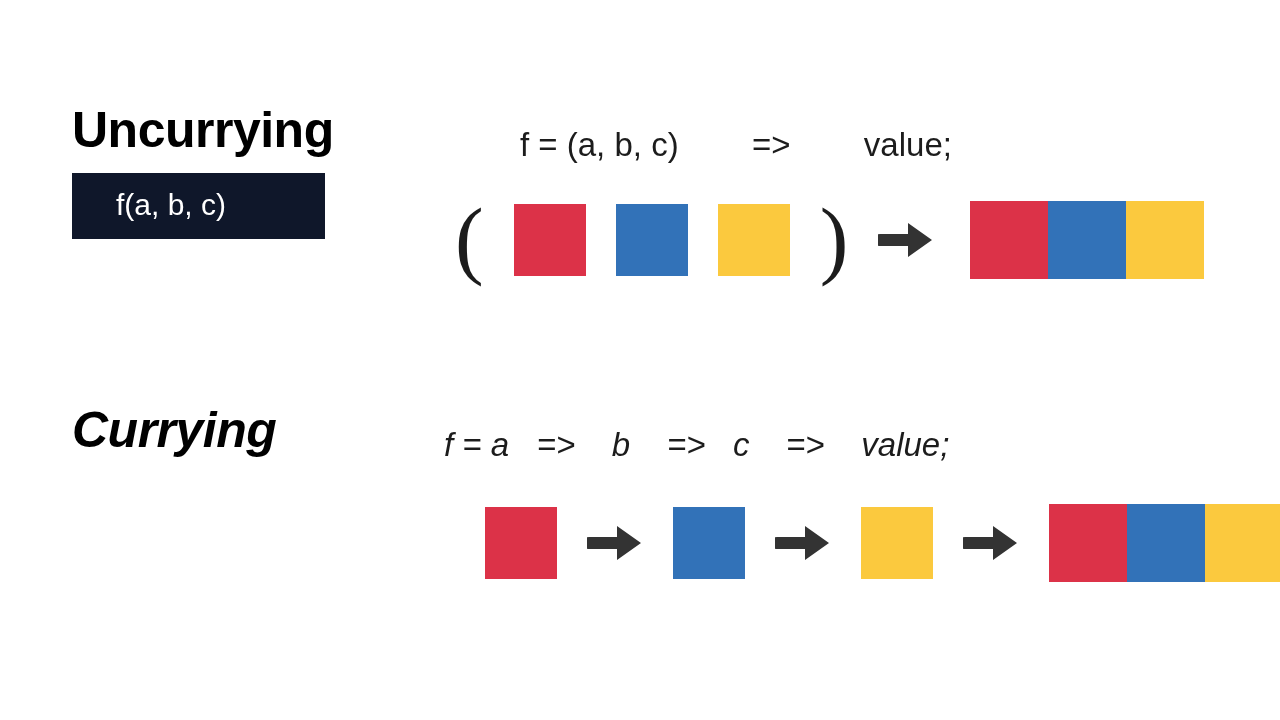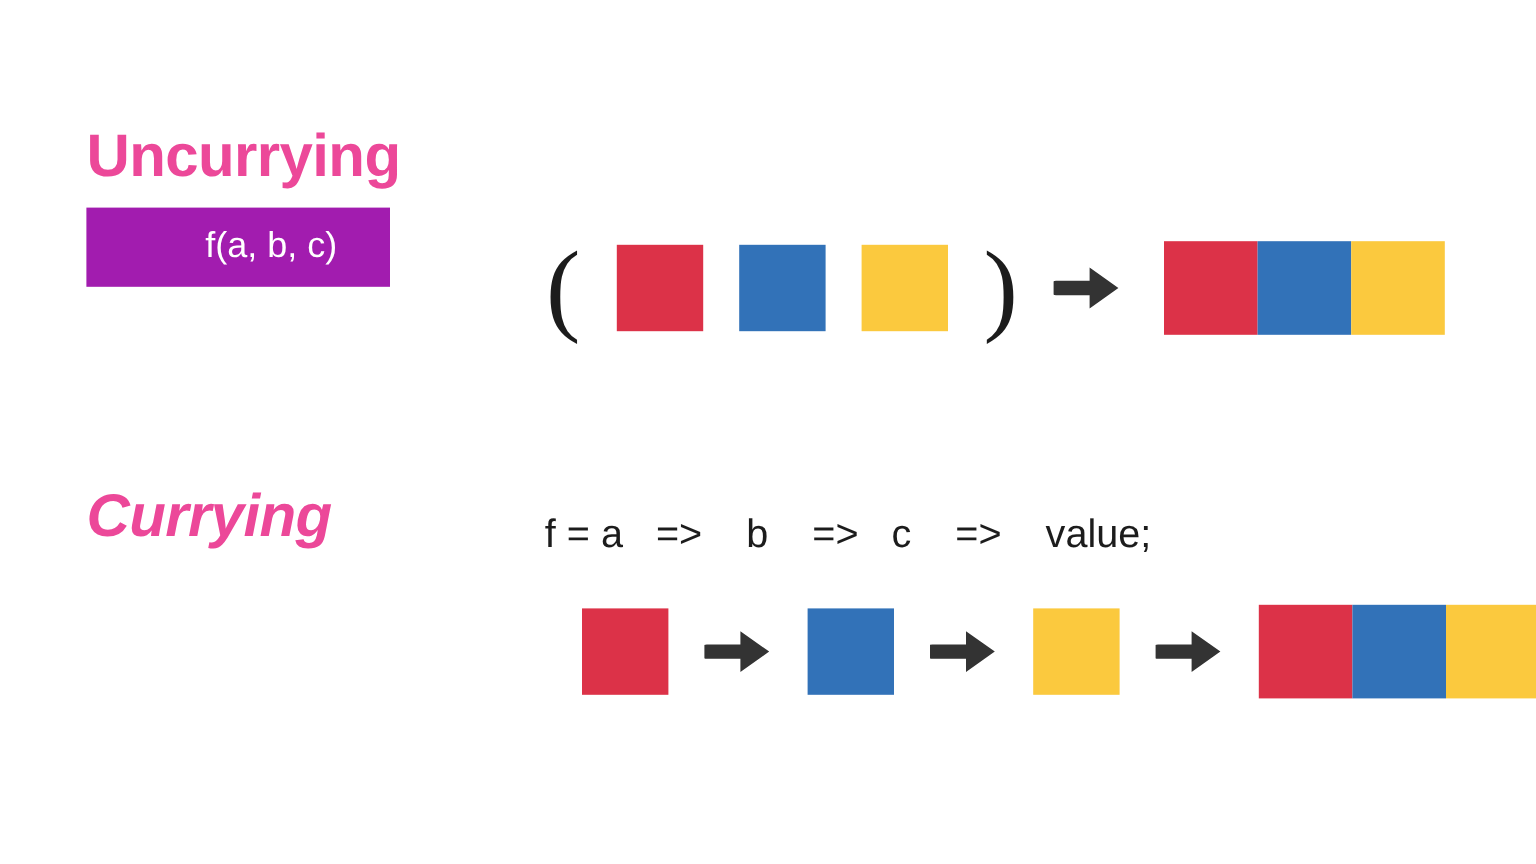--- a/index.html
+++ b/index.html
@@ -27,37 +27,37 @@
   .label-col {
     position: absolute;
     left: 72px;
     top: 0;
     width: 360px;
   }
 
   .section-title {
     font-size: 50px;
     font-weight: bold;
-    color: #ec4899;
+    color: #000000;
     line-height: 1;
     letter-spacing: -0.5px;
     white-space: nowrap;
   }
 
   .sig-badge {
     display: inline-block;
     margin-top: 18px;
-    background: #a21caf;
+    background: #0f172a;
     color: #ffffff;
     font-size: 30px;
     line-height: 1;
     padding: 17px 44px 19px 44px;
     white-space: nowrap;
     min-width: 165px;
-    text-align: right;
+    text-align: left;
     box-sizing: content-box;
   }
 
   
   .formula {
     position: absolute;
     font-size: 33px;
     color: #1c1c1c;
     white-space: pre;
     line-height: 1;
@@ -113,20 +113,21 @@
 </head>
 <body>
 
 <div class="section" id="section-uncurrying">
 
   <div class="label-col" style="top:105px;">
     <div class="section-title">Uncurrying</div>
     <div class="sig-badge">f(a, b, c)</div>
   </div>
 
+  <div class="formula" style="left:520px; top:128px;">f = (a, b, c)        =&gt;        value;</div>
 
   <div class="diagram-row" style="left:455px; top:200px;">
 
     <span class="paren">(</span>
     <span class="gap-sm"></span>
 
     <span class="box red"></span>
     <span class="gap-sm"></span>
     <span class="box blue"></span>
     <span class="gap-sm"></span>
@@ -148,21 +149,21 @@
     </span>
   </div>
 </div>
 
 <div class="section" id="section-currying">
 
   <div class="label-col" style="top:45px;font-style:italic;">
     <div class="section-title">Currying</div>
   </div>
 
-  <div class="formula" style="left:454px; top:68px;">f = a   =&gt;    b    =&gt;   c    =&gt;    value;</div>
+  <div class="formula" style="left:444px; top:68px;font-style:italic;">f = a   =&gt;    b    =&gt;   c    =&gt;    value;</div>
 
   <div class="diagram-row" style="left:485px; top:143px;">
 
     <span class="box red"></span>
     <span class="gap-sm"></span>
     <svg class="arrow" viewBox="0 0 56 40">
       <path d="M2 14 h28 v-11 l24 17 -24 17 v-11 h-28 a5 5 0 0 1 0 -12 z"></path>
     </svg>
     <span class="gap-sm"></span>
 

